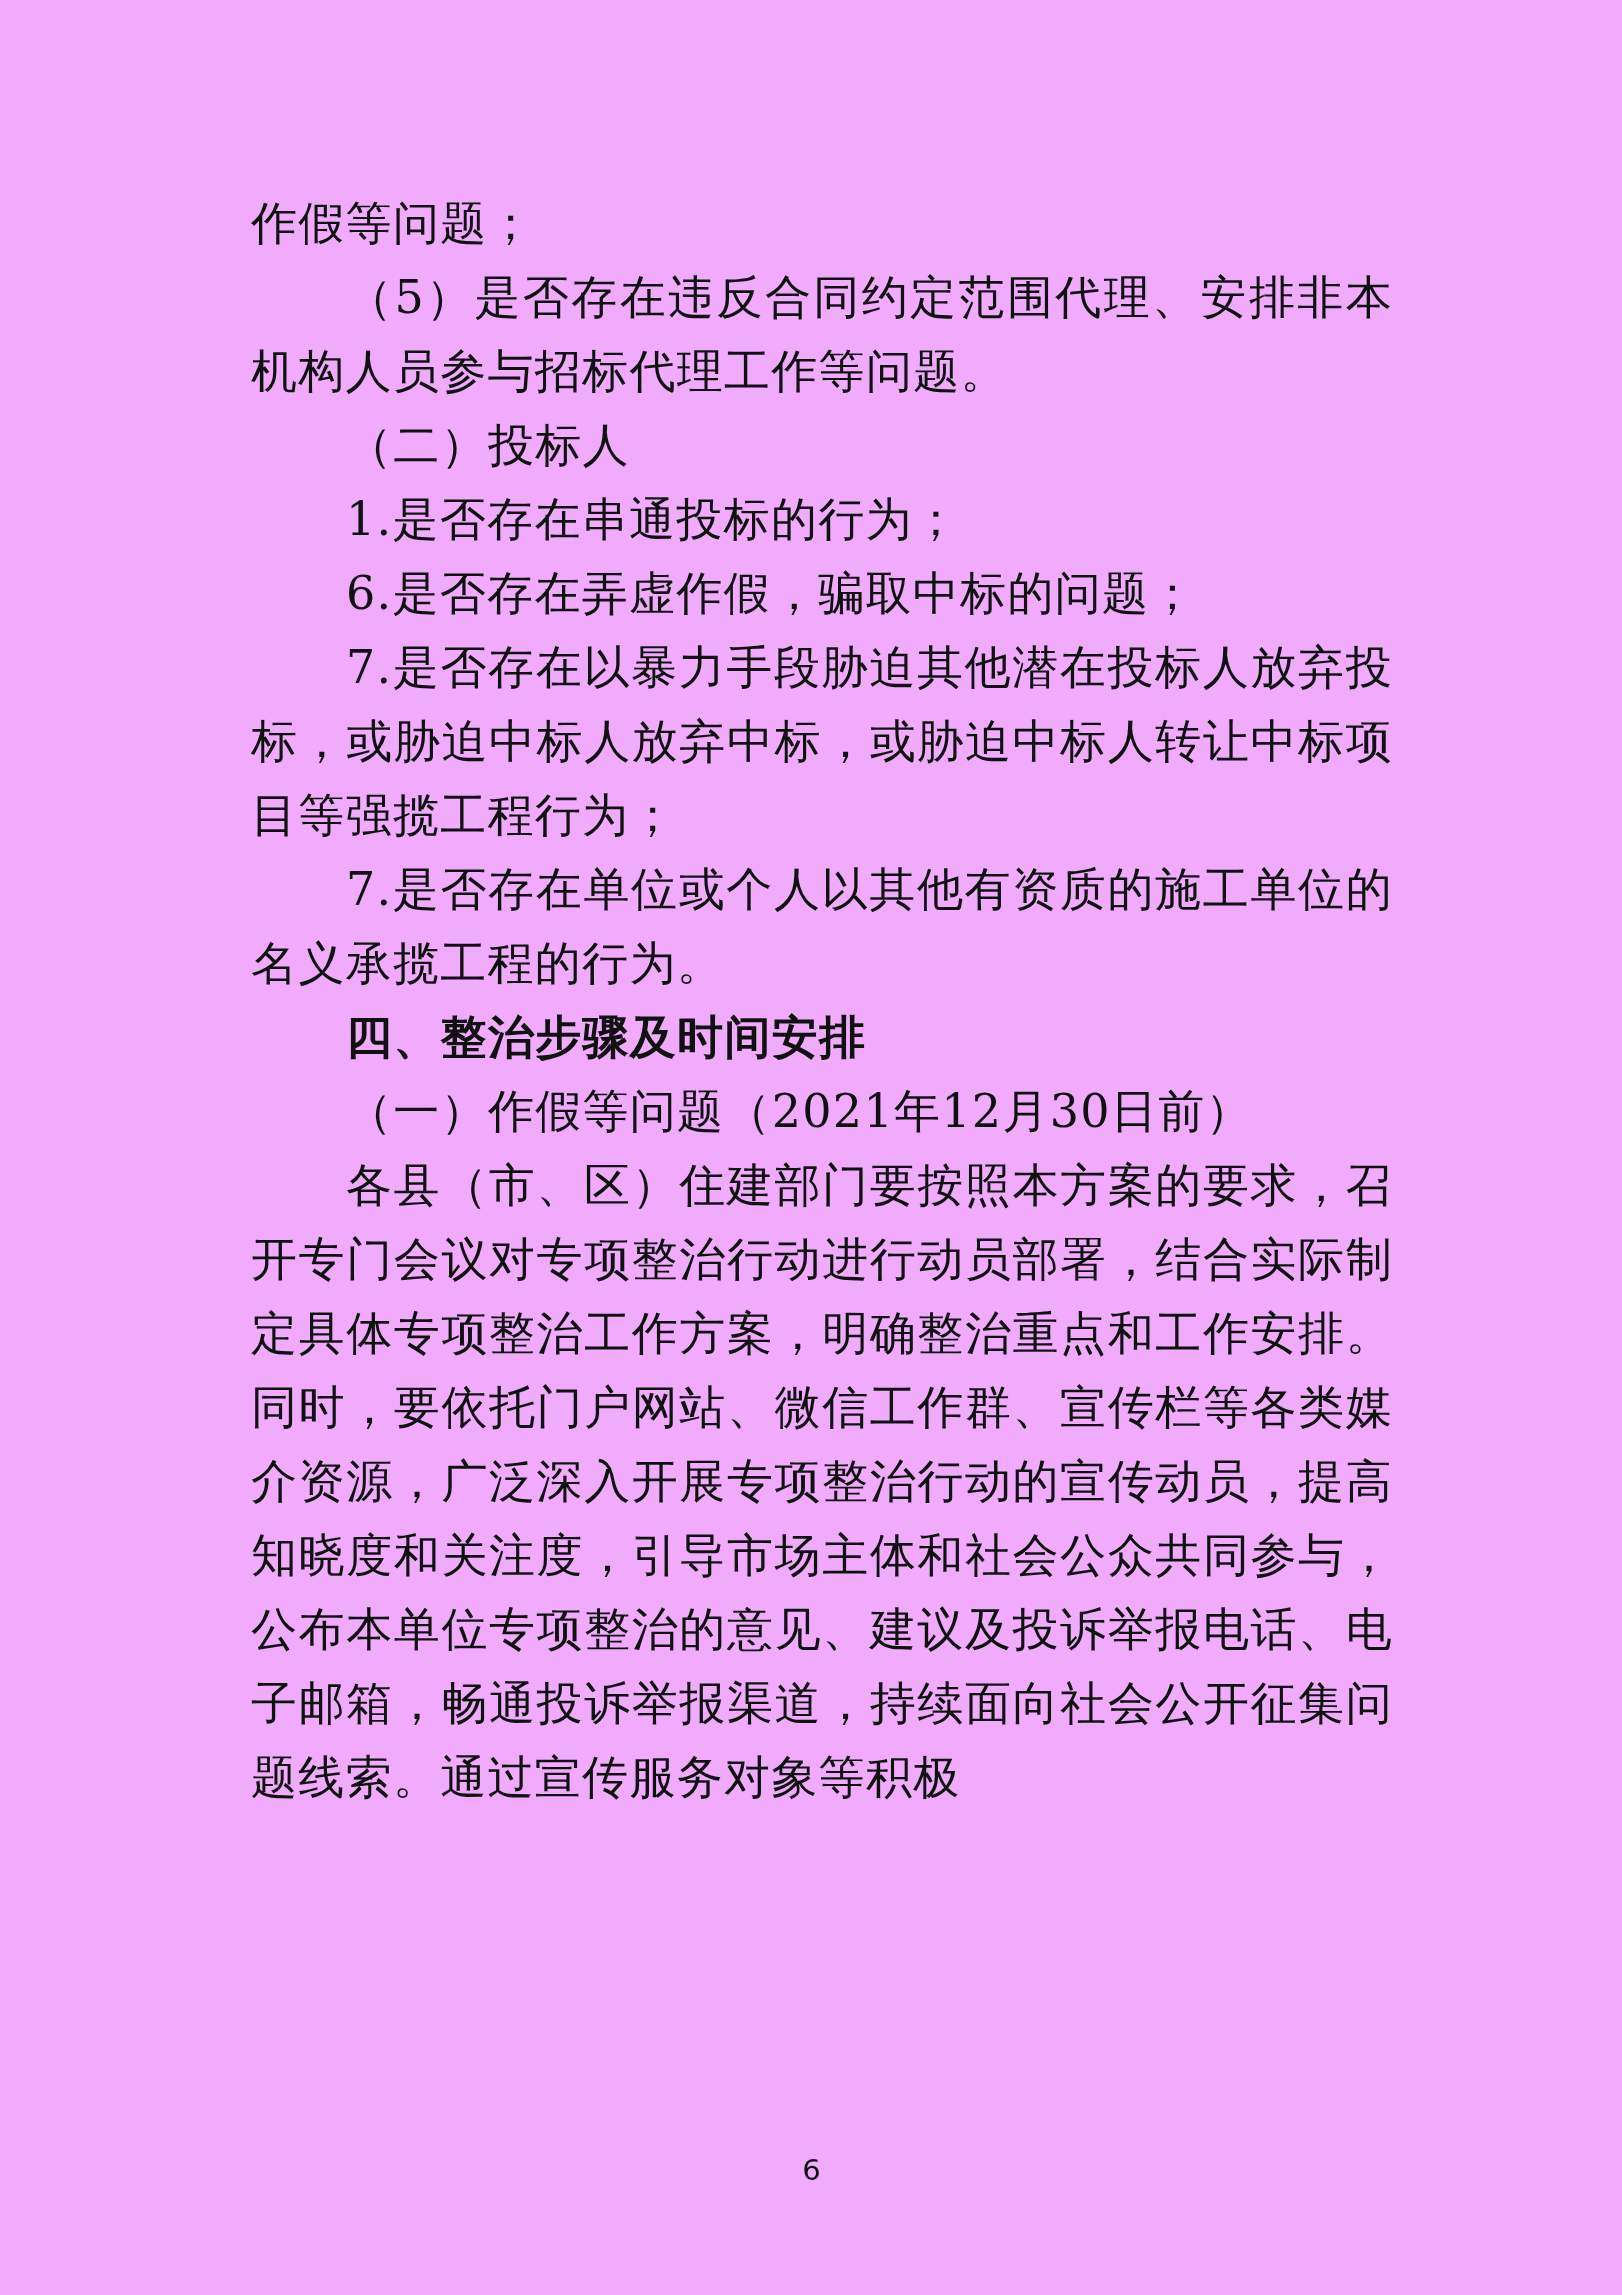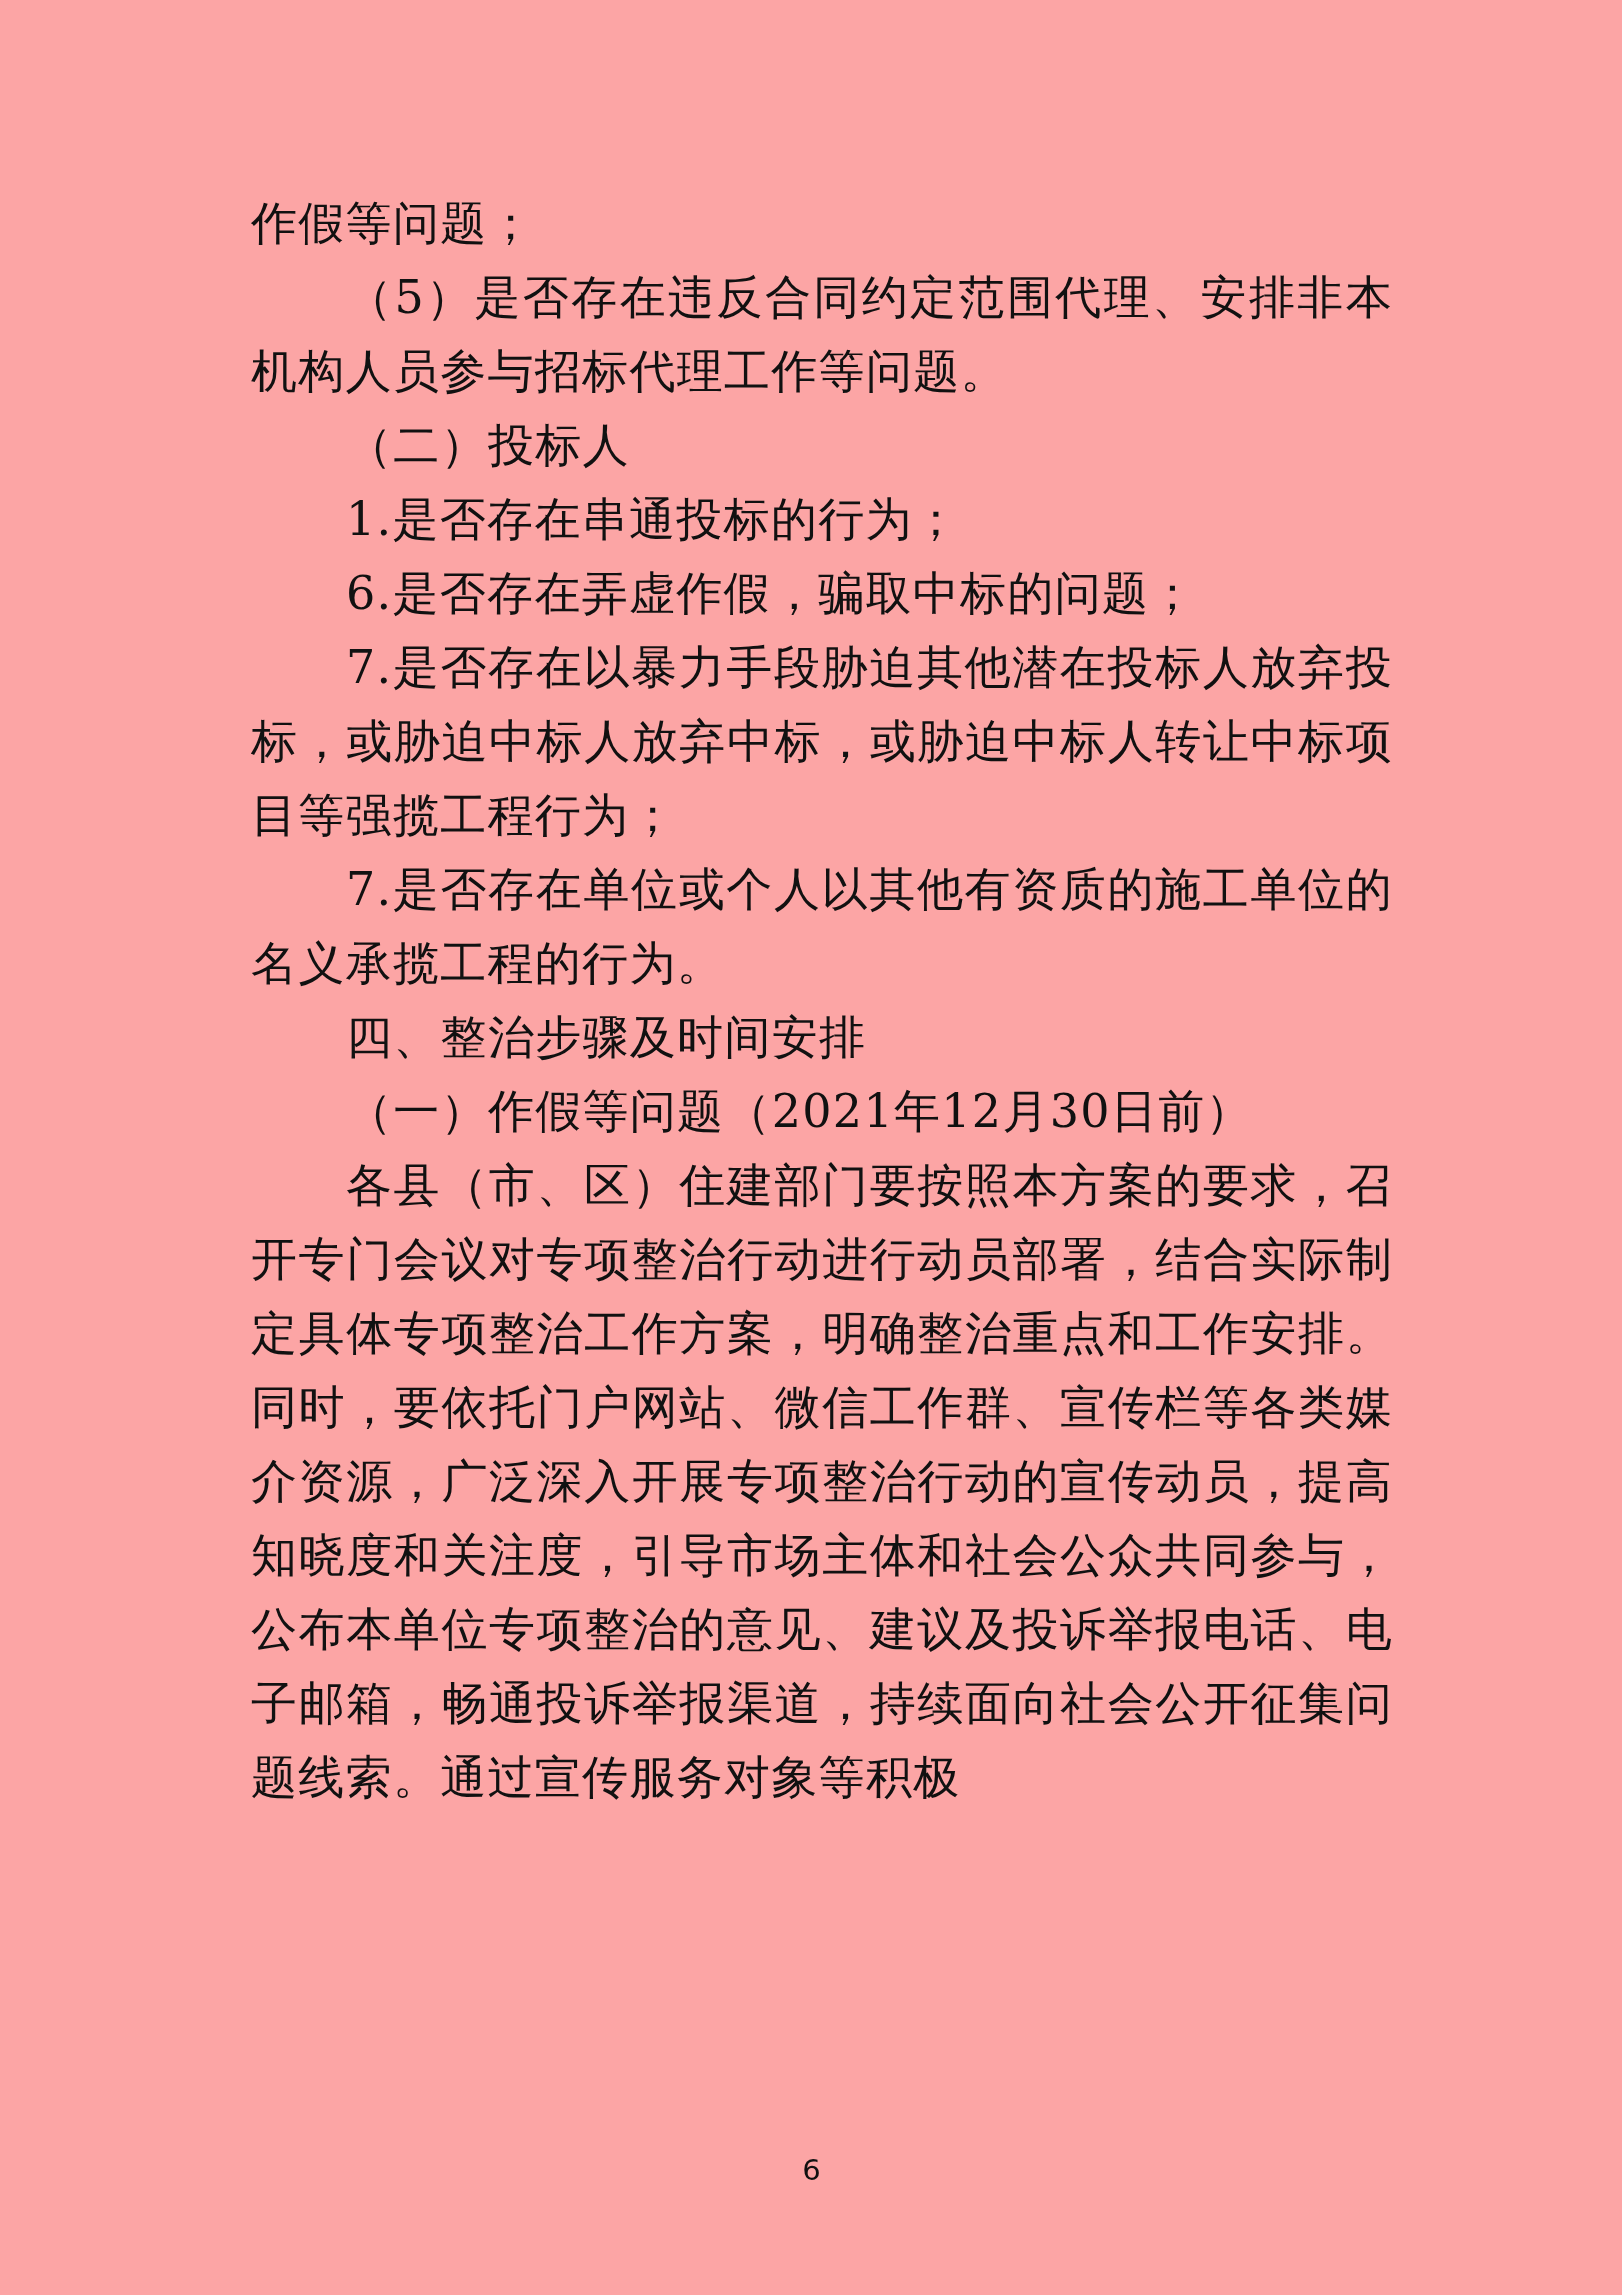--- a/index.html
+++ b/index.html
@@ -1,35 +1,35 @@
 <!DOCTYPE html>
 <html style="font-size:10.5px"><head>
 <meta charset="utf-8">
 <style>
   html, body { margin: 0; padding: 0; background: #ffffff; }
   body { width: 1623px; height: 2295px; position: relative; overflow: hidden; }
   .page {
-    position: absolute; left: 0; top: 0; width: 1623px; height: 2295px; background: #fca5a5;
+    position: absolute; left: 0; top: 0; width: 1623px; height: 2295px; background: #f0abfc;
   }
   .content {
     position: absolute;
     left: 251px;
     top: 186px;
     width: 1142px;
     font-family: "DejaVu Serif", "Liberation Serif", serif;
     font-size: 46px;
     line-height: 74px;
     color: #111111;
     letter-spacing: 1.3px;
   }
   .para { margin: 0; padding: 0; text-align: justify; text-align-last: left; }
   .indent { text-indent: 95px; }
   .heading {
     font-family: "DejaVu Sans", "Liberation Sans", sans-serif;
-    font-weight: normal;
+    font-weight: bold;
     text-indent: 95px;
   }
   .sub { text-indent: 95px; }
   .page-number {
     position: absolute;
     left: 0; width: 1623px;
     top: 2153px;
     text-align: center;
     font-family: "DejaVu Sans", "Liberation Sans", sans-serif;
     font-size: 29px;

